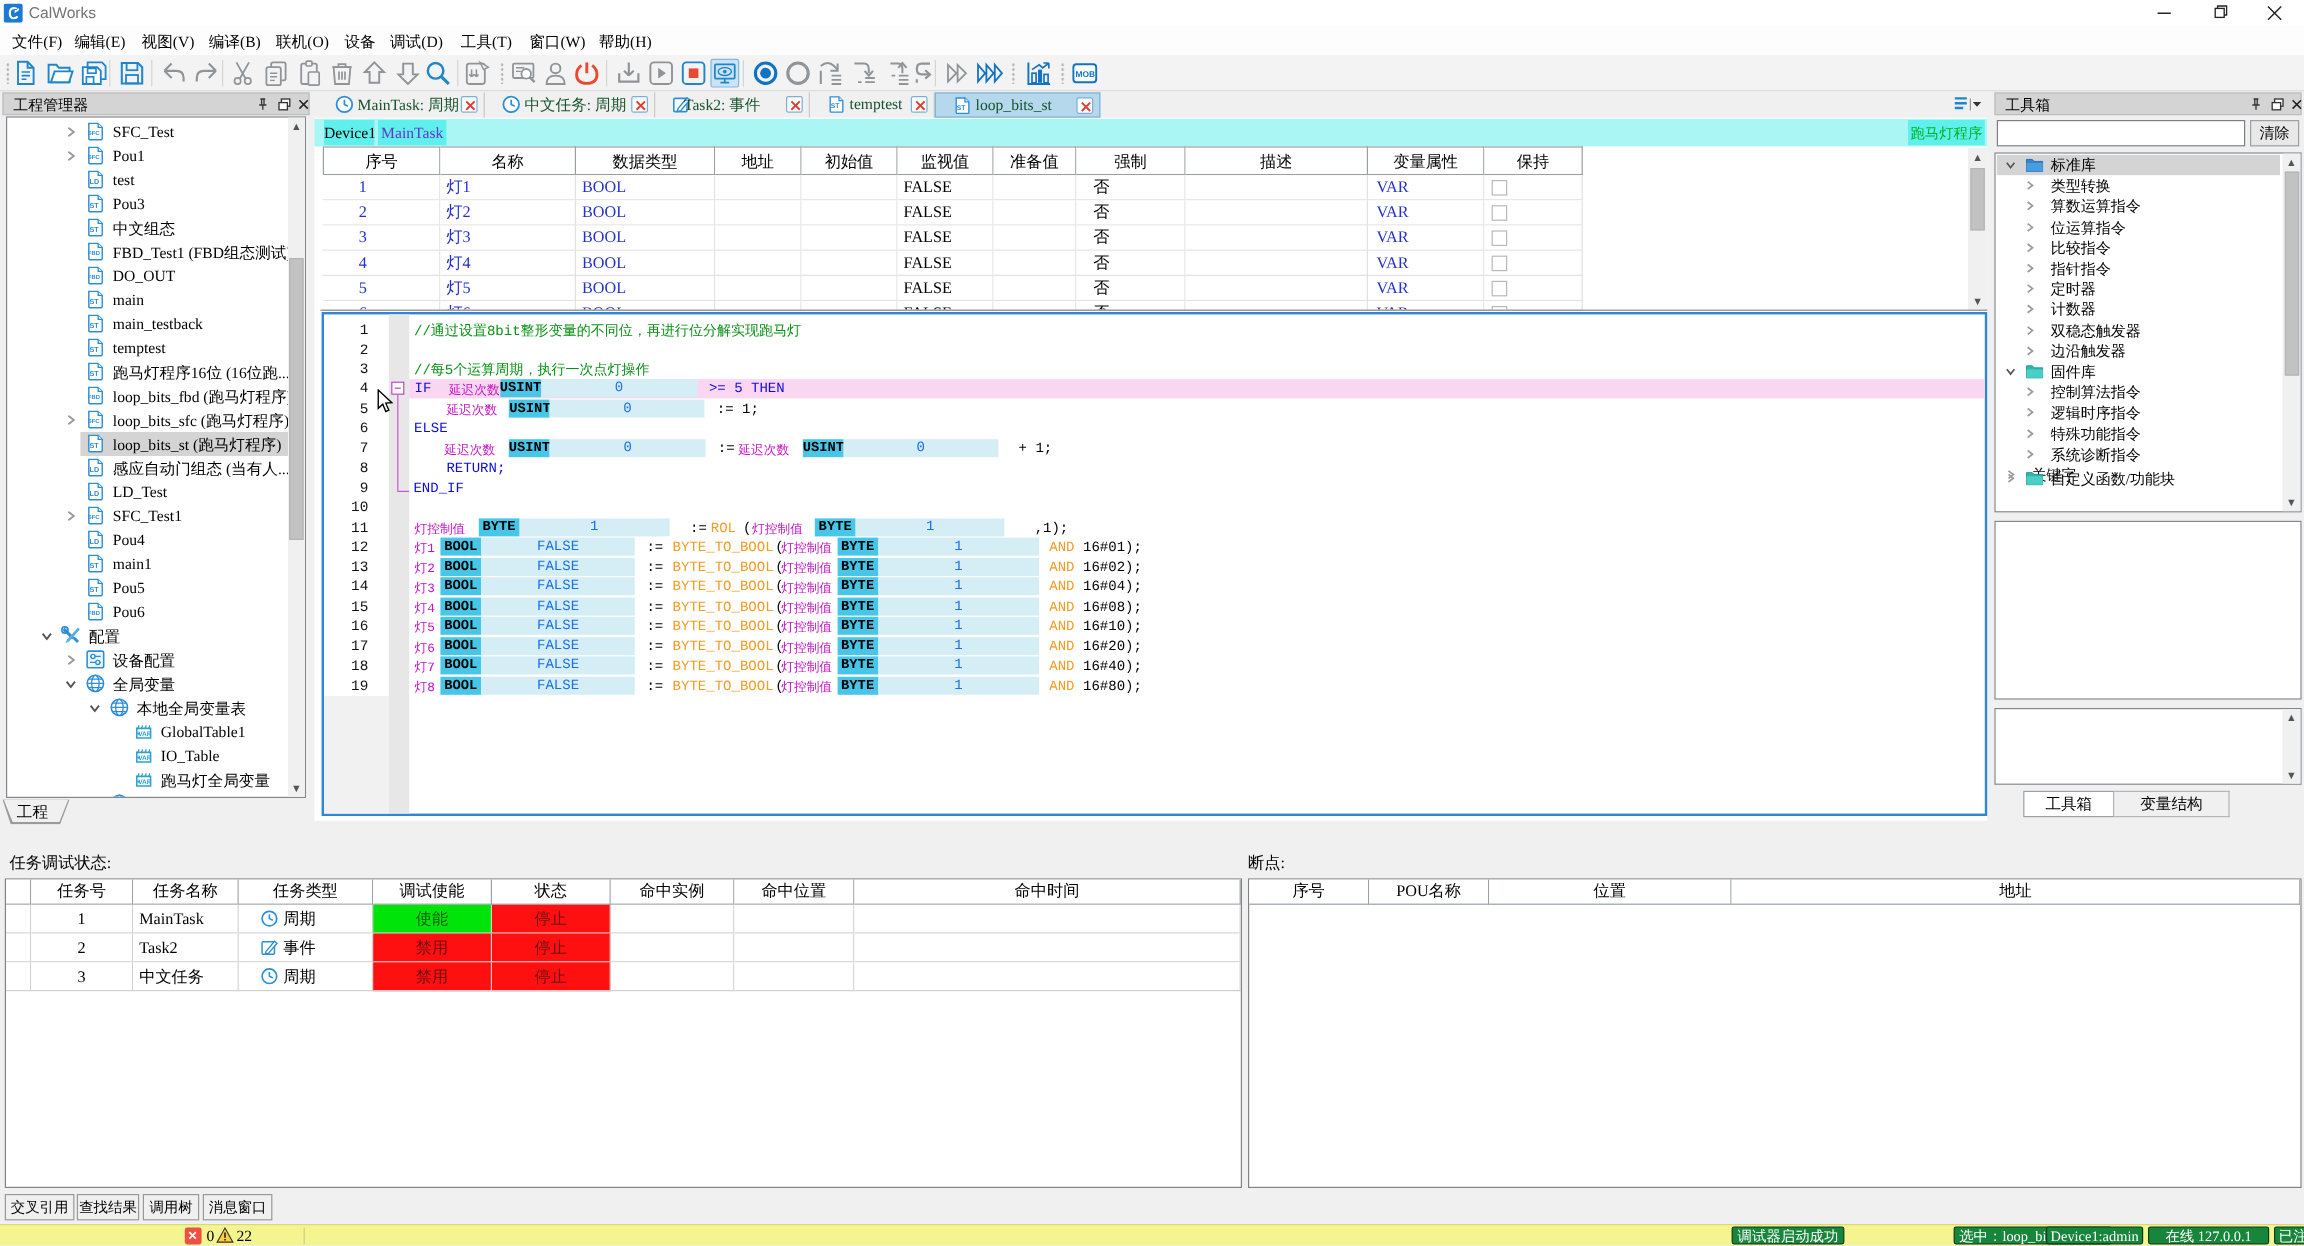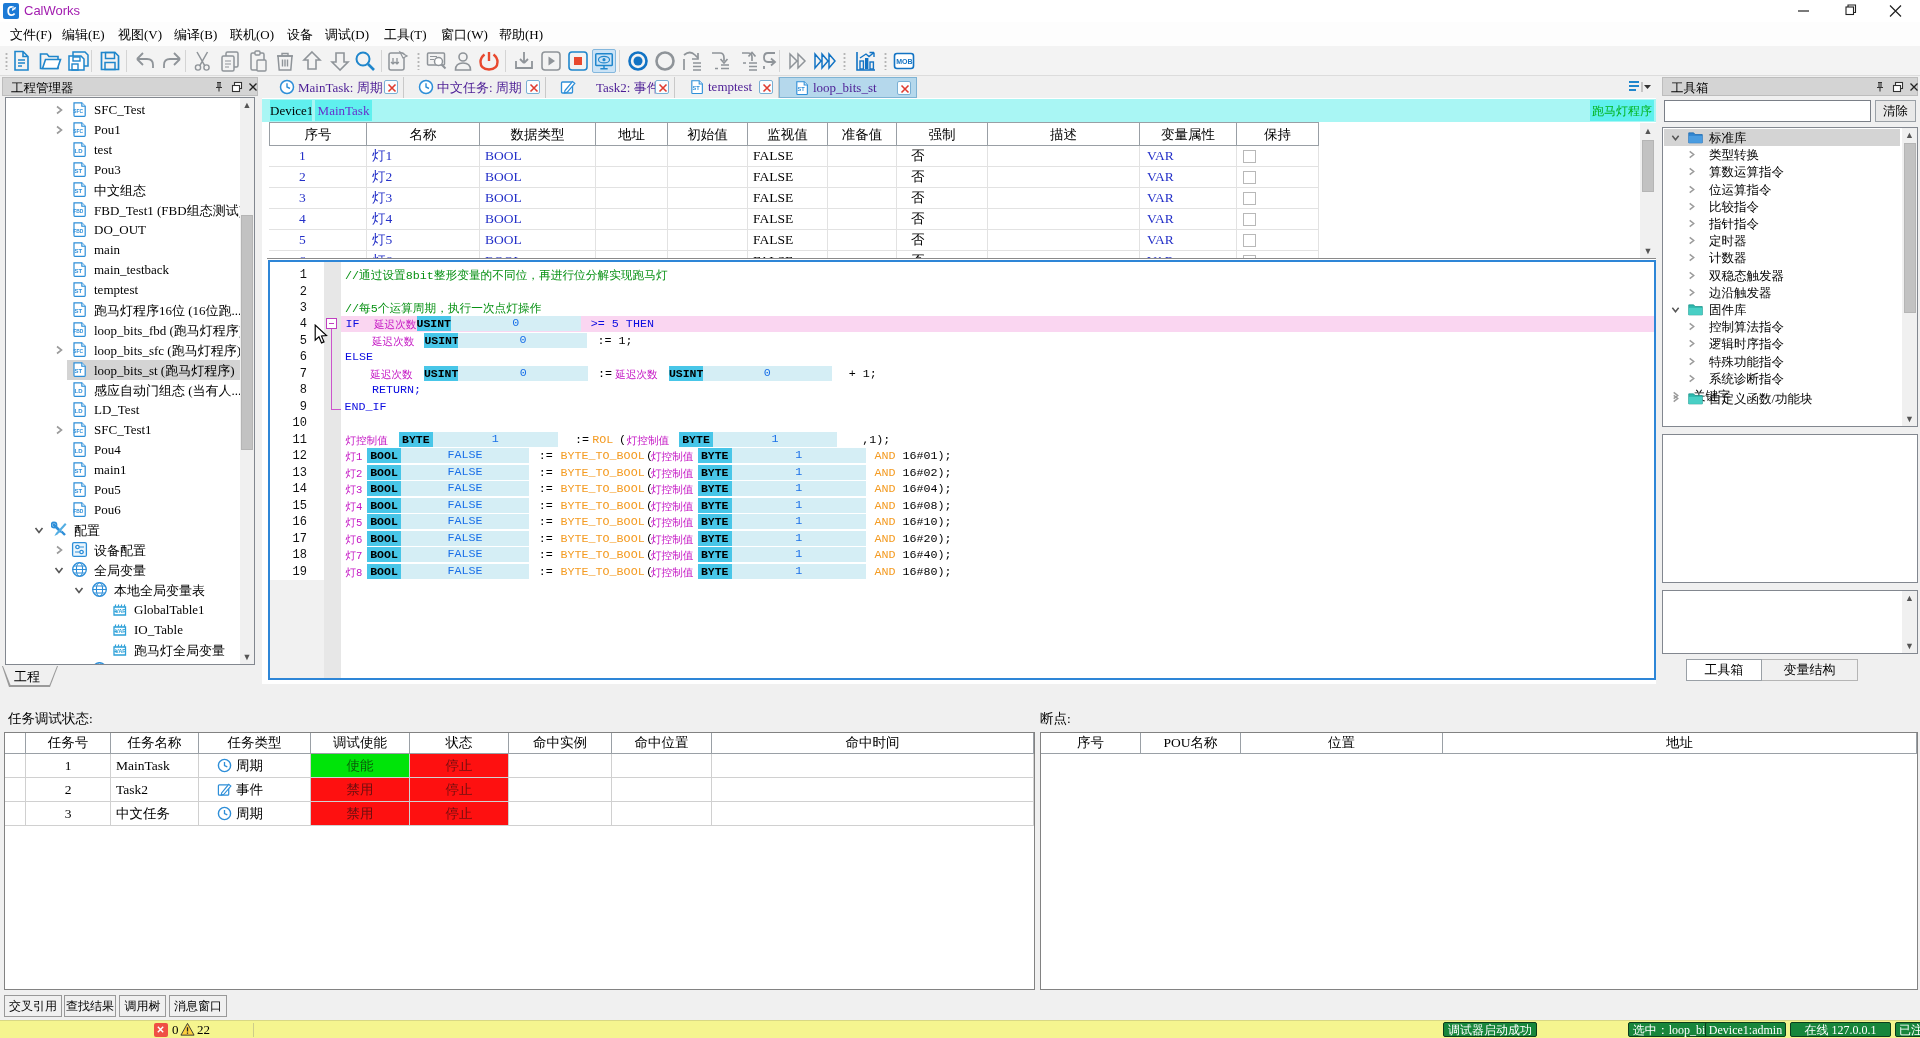--- a/index.html
+++ b/index.html
@@ -1,20 +1,20 @@
 <!DOCTYPE html>
 <html><head><meta charset="utf-8"><style>
 *{margin:0;padding:0;box-sizing:border-box}
 html,body{width:1920px;height:1038px;overflow:hidden;background:#f0f0f0;
  font-family:"Liberation Serif",serif;-webkit-font-smoothing:antialiased}
 .abs{position:absolute}
 #page{position:relative;width:1920px;height:1038px;background:#f0f0f0}
 
 #titlebar{left:0;top:0;width:1920px;height:22px;background:#fff}
-#titlebar .tt{left:24px;top:3px;font-family:"Liberation Sans",sans-serif;font-size:13px;color:#a21caf}
+#titlebar .tt{left:24px;top:3px;font-family:"Liberation Sans",sans-serif;font-size:13px;color:#737373}
 #menubar{left:0;top:22px;width:1920px;height:24px;background:#fdfdfd}
 .mi{top:4px;font-size:13px;color:#000;font-family:"Liberation Serif",serif}
 #toolbar{left:0;top:46px;width:1920px;height:30px;background:#f3f3f3;border-bottom:1px solid #dcdcdc}
 .tsep{top:4px;width:1px;height:22px;background:#d4d4d4}
 .tdots{top:6px;width:3px;height:18px;
  background-image:radial-gradient(circle,#b5b5b5 1px,transparent 1.2px);
  background-size:3px 4px}
 .ticon{top:3px;width:24px;height:24px}
 .tactive{background:#cbe3f6;border:1px solid #84b7dd;border-radius:2px}
 
@@ -24,21 +24,21 @@
 #ltree{left:5px;top:97px;width:250px;height:568px;background:#fff;border:1px solid #82878f;overflow:hidden}
 .trow{position:absolute;left:0;width:230px;height:20px;font-size:13px;color:#000;white-space:nowrap}
 .trow .lbl{position:absolute;top:2px}
 .sel{background:#d4d4d4}
 
 .sbtrack{background:#f0f0f0}
 .sbthumb{background:#c2c2c2;border:1px solid #b5b5b5}
 .sbarr{position:absolute;width:100%;text-align:center;font-size:9px;color:#555;font-family:"Liberation Sans",sans-serif}
 
 #tabbar{left:262px;top:77px;width:1394px;height:21px;background:#f0f0f0}
-.dtab{position:absolute;top:0;height:21px;border-right:1px solid #c9c9c9;font-size:13px;color:#4c1d95}
+.dtab{position:absolute;top:0;height:21px;border-right:1px solid #c9c9c9;font-size:13px;color:#14532d}
 .dtab .txt{position:absolute;top:2px}
 .xbox{position:absolute;top:3px;width:14px;height:14px;background:#fafdff;border:1px solid #7ab0d4;border-radius:2px}
 .xbox svg{position:absolute;left:2px;top:2px}
 
 #devbar{left:262px;top:99px;width:1394px;height:23px;background:#a9f6f4}
 .devchip{position:absolute;top:1px;height:21px;background:#5ff0ee;font-size:13px;padding-top:3px;text-align:center;white-space:nowrap;overflow:hidden}
 
 .vhead{position:absolute;top:122px;height:24px;border:1px solid #999fa5;border-left:none;
  font-size:13.5px;text-align:center;line-height:23px;color:#000;background:#fff}
 .vcell{position:absolute;height:21px;border-right:1px solid #e2e2e2;border-bottom:1px solid #e2e2e2;
@@ -581,21 +581,21 @@
 <div class="xbox" style="right:5px">
           <svg width="10" height="10">
             <use href="#i-redx"></use>
           </svg>
         </div>
 </div>
 <div class="dtab" style="left:284px;width:129px;">
 <svg class="abs" style="left:14px;top:2px" width="16" height="16">
           <use href="#i-pencil"></use>
         </svg>
-<span class="txt" style="left:50px">Task2: 事件</span>
+<span class="txt" style="left:24px">Task2: 事件</span>
 <div class="xbox" style="right:5px">
           <svg width="10" height="10">
             <use href="#i-redx"></use>
           </svg>
         </div>
 </div>
 <div class="dtab" style="left:413px;width:104px;">
 <svg class="abs" style="left:14px;top:2px" width="16" height="16">
           <use href="#i-st"></use>
         </svg>

